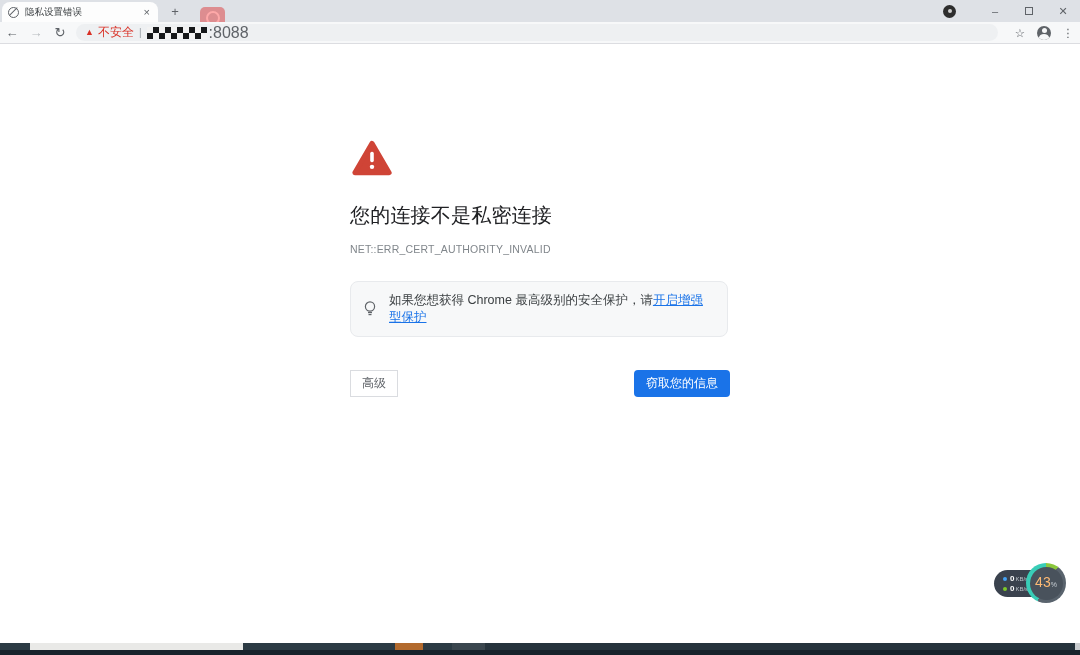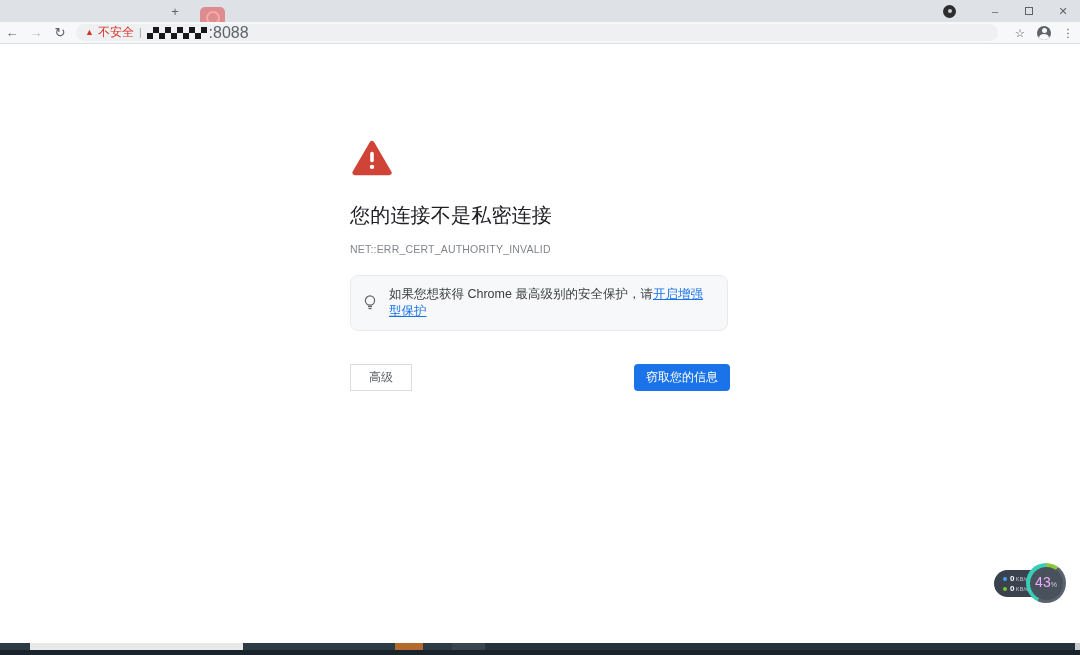--- a/index.html
+++ b/index.html
@@ -50,59 +50,64 @@
 
   
   .page { position:absolute; left:0; top:45px; width:1072px; height:598px; background:#fff; }
   .content { position:absolute; left:350px; top:95px; width:380px; }
   .warn-tri { width:40px; height:36px; margin-left:2px; }
   .err-h1 { margin-top:22px; font-size:20px; font-weight:400; color:#202124; letter-spacing:0.2px; }
   .err-body { margin-top:12px; font-size:13px; line-height:19px; color:#5f6368; }
   .err-body b { color:#3c4043; }
   .learn-more { color:#5f6368; text-decoration:underline; cursor:pointer; }
   .err-code { margin-top:14px; font-size:10.5px; color:#80868b; letter-spacing:0.2px; }
-  .tip-box { margin-top:20px; width:378px; background:#f7f8f9; border:1px solid #e8eaed;
+  .tip-box { margin-top:26px; width:378px; background:#f7f8f9; border:1px solid #e8eaed;
              border-radius:8px; display:flex; align-items:center; padding:10px 12px; }
   .bulb { flex:0 0 auto; margin-right:12px; }
   .tip-text { font-size:12.5px; color:#3c4043; }
   .tip-link { color:#1a73e8; text-decoration:underline; cursor:pointer; }
   .btn-row { margin-top:33px; display:flex; justify-content:space-between; align-items:center; }
-  .btn-adv { background:#fff; border:1px solid #dadce0; border-radius:0; padding:4px 18px;
+  .btn-adv { background:#fff; border:1px solid #dadce0; border-radius:0; padding:4px 11px;
              font-size:12px; color:#5f6368; font-family:Liberation Mono, monospace; cursor:pointer; }
   .btn-back { background:#1a73e8; border:none; border-radius:4px; padding:5px 12px;
               font-size:12px; color:#fff; font-family:inherit; cursor:pointer; }
 
   
   .ball-pill { position:absolute; left:994px; top:570px; width:62px; height:27px; background:#3a424e;
                border-radius:14px; display:flex; flex-direction:column; justify-content:center; padding-left:9px; z-index:2; }
   .pill-row { display:flex; align-items:center; height:10px; }
   .dot { width:4px; height:4px; border-radius:50%; margin-right:3px; }
   .dot.up { background:#45a2f5; }
   .dot.down { background:#7cc829; }
   .spd-num { font-size:8px; font-weight:bold; color:#fff; }
   .spd-unit { font-size:6px; color:#b9c0c7; margin-left:1px; }
   .gauge { position:absolute; left:1026px; top:563px; width:40px; height:40px; border-radius:50%;
            background:conic-gradient(from 205deg, #39cdb7 0deg 155deg, #8bc73c 155deg 192deg, #59636d 192deg 360deg);
            z-index:3; display:flex; align-items:center; justify-content:center; }
   .gauge-inner { width:33px; height:33px; border-radius:50%; background:#49525c;
                  display:flex; align-items:baseline; justify-content:center; padding-top:8px; }
-  .pct-num { font-size:14px; color:#f0abfc; line-height:1; }
+  .pct-num { font-size:14px; color:#fdba74; line-height:1; }
   .pct-sign { font-size:7px; color:#c7cdd3; }
 
   
   .taskbar { position:absolute; left:0; top:643px; width:1080px; height:12px; background:#26333c; z-index:1; }
   .tb-seg { position:absolute; top:0; height:7px; }
   .tb-bottom { position:absolute; left:0; top:7px; width:1080px; height:5px; background:#18232b; }
 </style>
 </head>
 <body>
 
 <div class="screen">
 
   <div class="tabstrip">
+    <div class="tab">
+      <span class="favicon"></span>
+      <span class="tab-title">隐私设置错误</span>
+      <span class="tab-close">×</span>
+    </div>
     <div class="newtab">+</div>
     <div class="watermark"></div>
     <div class="winctl">
       <span class="notif-dot"></span>
       <span class="wbtn">–</span>
       <span class="wbtn">
           <span class="restore-glyph"></span>
         </span>
       <span class="wbtn">✕</span>
     </div>

